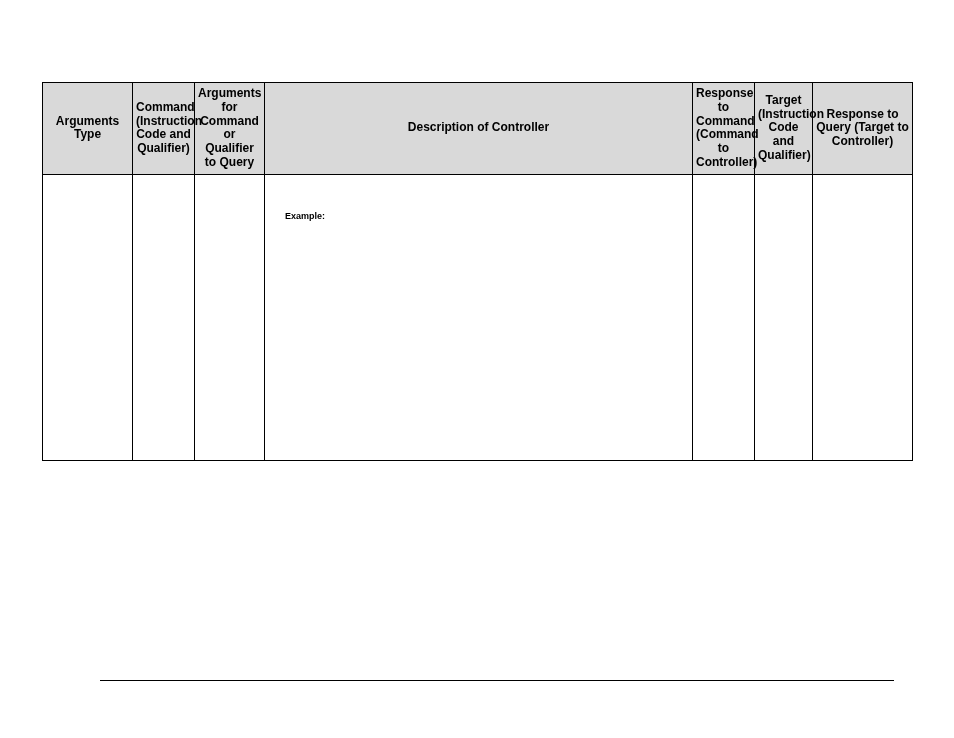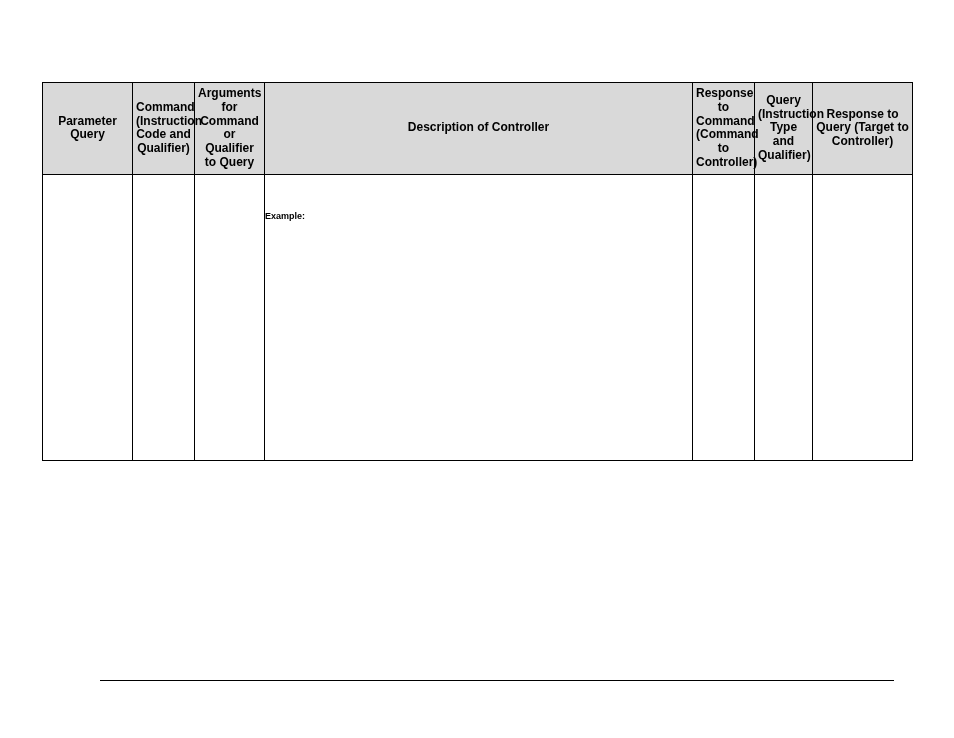--- a/index.html
+++ b/index.html
@@ -46,21 +46,21 @@
   .col-cmd     { width: 62px; }
   .col-args    { width: 70px; }
   .col-desc    { width: 428px; }
   .col-resp    { width: 62px; }
   .col-query   { width: 58px; }
   .col-respq   { width: 100px; }
 
   .body-row td { height: 245px; }
   .desc-cell {
     padding-top: 36px;
-    padding-left: 0;
+    padding-left: 20px;
     font-size: 9px;
     font-weight: bold;
   }
   .footer-rule {
     position: absolute;
     left: 100px;
     right: 60px;
     top: 680px;
     border-top: 1px solid #000;
     height: 0;
@@ -77,26 +77,26 @@
         <col class="col-param">
         <col class="col-cmd">
         <col class="col-args">
         <col class="col-desc">
         <col class="col-resp">
         <col class="col-query">
         <col class="col-respq">
       </colgroup>
       <thead>
         <tr>
-          <th>Parameter Query</th>
+          <th>Arguments Type</th>
           <th>Command (Instruction Code and Qualifier)</th>
           <th>Arguments for Command or Qualifier to Query</th>
           <th>Description of Controller</th>
           <th>Response to Command (Command to Controller)</th>
-          <th>Query (Instruction Type and Qualifier)</th>
+          <th>Target (Instruction Code and Qualifier)</th>
           <th>Response to Query (Target to Controller)</th>
         </tr>
       </thead>
       <tbody>
         <tr class="body-row">
           <td></td>
           <td></td>
           <td></td>
           <td class="desc-cell">Example:</td>
           <td></td>

